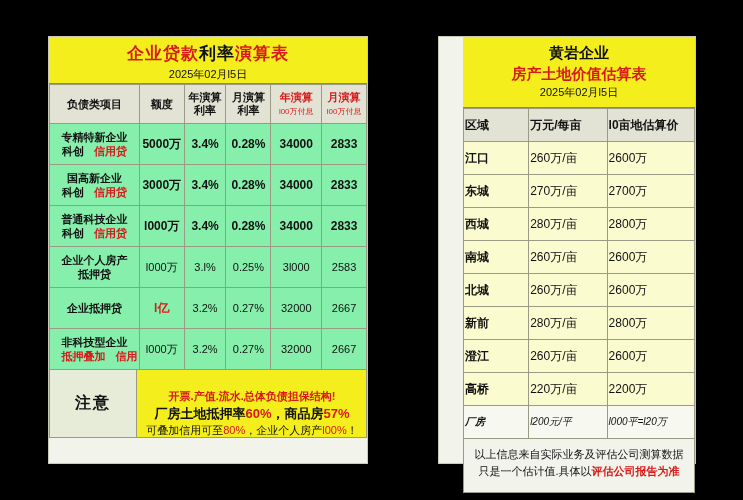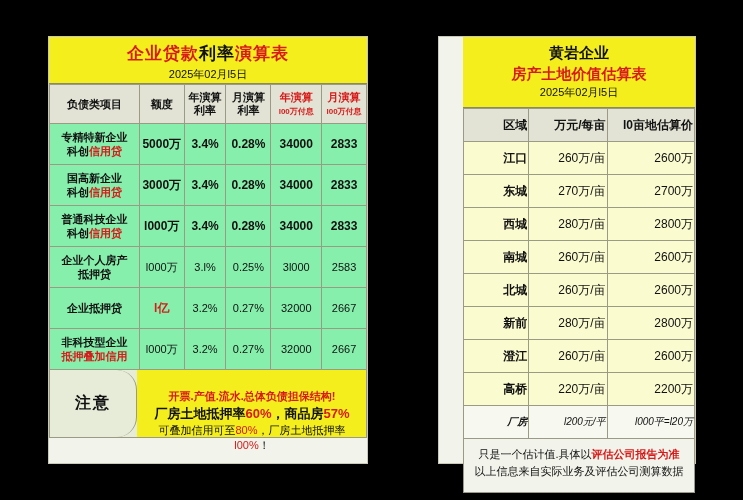--- a/index.html
+++ b/index.html
@@ -65,31 +65,31 @@
     color: #111111;
     padding: 2px 1px;
   }
   table.ltab thead td {
     background: #e2e3d5;
     font-weight: bold;
     height: 34px;
     line-height: 13px;
   }
   table.ltab thead td .red { color: #d81a1a; }
-  table.ltab thead td .sm { font-size: 8px; font-weight: bold; }
+  table.ltab thead td .sm { font-size: 8px; font-weight: normal; }
   table.ltab tbody td {
     background: #86efac;
     height: 36px;
     line-height: 14px;
   }
   table.ltab tbody tr td.cat {
     font-weight: bold;
     font-size: 11px;
   }
-  table.ltab tbody tr td.cat .red { color: #d81a1a; }
+  table.ltab tbody tr td.cat .red { color: #d81a1a; margin-left: 10px; }
   table.ltab tbody td.num { font-weight: bold; font-size: 12px; }
   table.ltab tbody td.numred { font-weight: bold; font-size: 12px; color: #d81a1a; }
   table.ltab tbody td.plain { font-size: 11px; }
 
   .lnote {
     display: flex;
     border: 1px solid #9a9a85;
     border-top: none;
     background: #e6ecd8;
     height: 68px;
@@ -98,21 +98,20 @@
   .lnote-left {
     width: 86px;
     border-right: 1px solid #9a9a85;
     display: flex;
     align-items: center;
     justify-content: center;
     font-size: 16px;
     font-weight: bold;
     color: #111111;
     letter-spacing: 2px;
-    border-radius: 20px;
   }
   .lnote-right {
     flex: 1;
     padding: 19px 4px 0 5px;
     background: #f4ee1c;
   }
   .lnote-right .ln {
     font-size: 11px;
     color: #d81a1a;
     font-weight: bold;
@@ -170,21 +169,21 @@
     color: #111111;
     line-height: 16px;
   }
   table.rtab {
     width: 100%;
     border-collapse: collapse;
     table-layout: fixed;
   }
   table.rtab td {
     border: 1px solid #9a9a85;
-    text-align: right;
+    text-align: left;
     vertical-align: middle;
     font-size: 12px;
     color: #111111;
     height: 30px;
     background: #fbfbd0;
   }
   table.rtab thead td {
     background: #e2e3d5;
     font-weight: bold;
     height: 30px;
@@ -280,21 +279,21 @@
           <td class="plain">2667</td>
         </tr>
       </tbody>
     </table>
 
     <div class="lnote">
       <div class="lnote-left">注意</div>
       <div class="lnote-right">
         <div class="ln">开票.产值.流水.总体负债担保结构!</div>
         <div class="ln2"><span>厂房土地抵押率</span><span class="red">60%</span><span>，商品房</span><span class="red">57%</span></div>
-        <div class="ln3"><span>可叠加信用可至</span><span class="red">80%</span><span>，厂房土地抵押率</span><span class="red">l00%</span><span>！</span></div>
+        <div class="ln3"><span>可叠加信用可至</span><span class="red">80%</span><span>，企业个人房产</span><span class="red">l00%</span><span>！</span></div>
       </div>
     </div>
   </div>
 
   <div class="card-right">
     <div class="rheader">
       <div class="t1">黄岩企业</div>
       <div class="t2">房产土地价值估算表</div>
       <div class="t3">2025年02月l5日</div>
     </div>
@@ -350,18 +349,18 @@
         </tr>
         <tr class="last">
           <td class="reg">厂房</td>
           <td>l200元/平</td>
           <td>l000平=l20万</td>
         </tr>
       </tbody>
     </table>
 
     <div class="rfoot">
+      <div class="fl">以上信息来自实际业务及评估公司测算数据</div>
       <div class="fl"><span>只是一个估计值.具体以</span><span class="red">评估公司报告为准</span></div>
-      <div class="fl">以上信息来自实际业务及评估公司测算数据</div>
     </div>
   </div>
 
 </div>
 
 </body></html>

